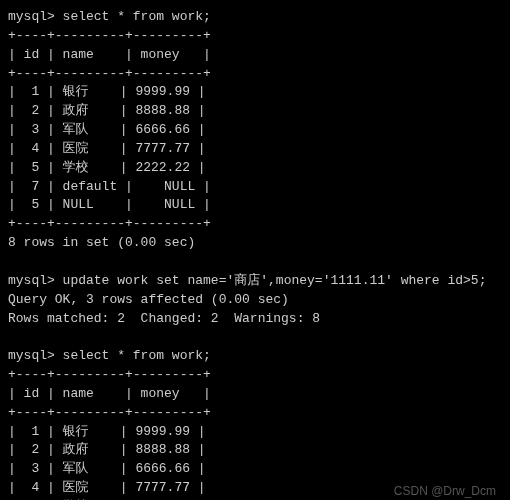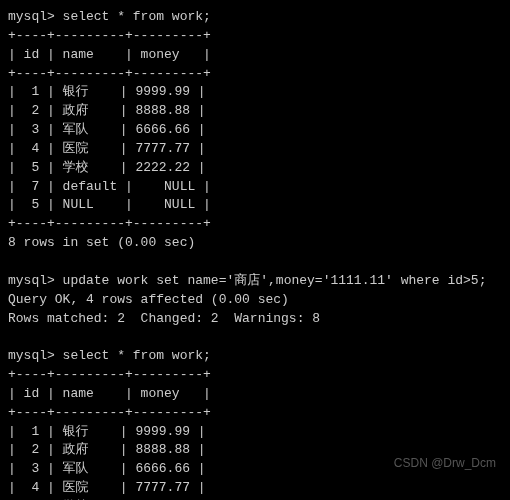--- a/index.html
+++ b/index.html
@@ -14,21 +14,21 @@
       height: 500px;
       box-sizing: border-box;
       overflow: hidden;
       position: relative;
     }
     .line {
       white-space: pre;
     }
     .watermark {
       position: absolute;
-      bottom: 28px;
+      bottom: 0;
       right: 14px;
       color: #555;
       font-size: 12px;
       font-family: Arial, sans-serif;
     }
   </style>
 </head>
 <body>
 
 <div>
@@ -42,21 +42,21 @@
   <div class="line">|  3 | 军队    | 6666.66 |</div>
   <div class="line">|  4 | 医院    | 7777.77 |</div>
   <div class="line">|  5 | 学校    | 2222.22 |</div>
   <div class="line">|  7 | default |    NULL |</div>
   <div class="line">|  5 | NULL    |    NULL |</div>
   <div class="line">+----+---------+---------+</div>
   <div class="line">8 rows in set (0.00 sec)</div>
   <div class="line"> </div>
 
   <div class="line"><span>mysql&gt; </span><span>update work set name='商店',money='1111.11' where id&gt;5;</span></div>
-  <div class="line">Query OK, 4 rows affected (0.00 sec)</div>
+  <div class="line">Query OK, 3 rows affected (0.00 sec)</div>
   <div class="line">Rows matched: 2  Changed: 2  Warnings: 8</div>
   <div class="line"> </div>
 
   <div class="line"><span>mysql&gt; </span><span>select * from work;</span></div>
   <div class="line">+----+---------+---------+</div>
   <div class="line">| id | name    | money   |</div>
   <div class="line">+----+---------+---------+</div>
   <div class="line">|  1 | 银行    | 9999.99 |</div>
   <div class="line">|  2 | 政府    | 8888.88 |</div>
   <div class="line">|  3 | 军队    | 6666.66 |</div>

